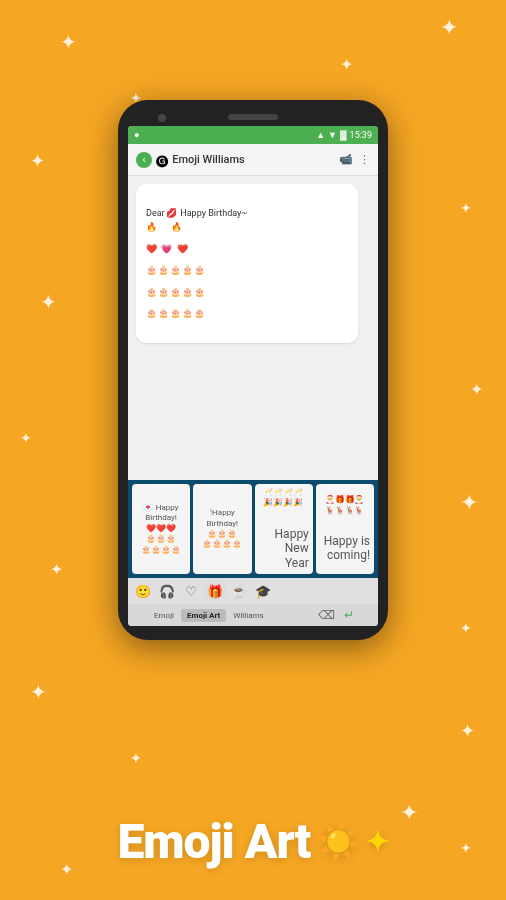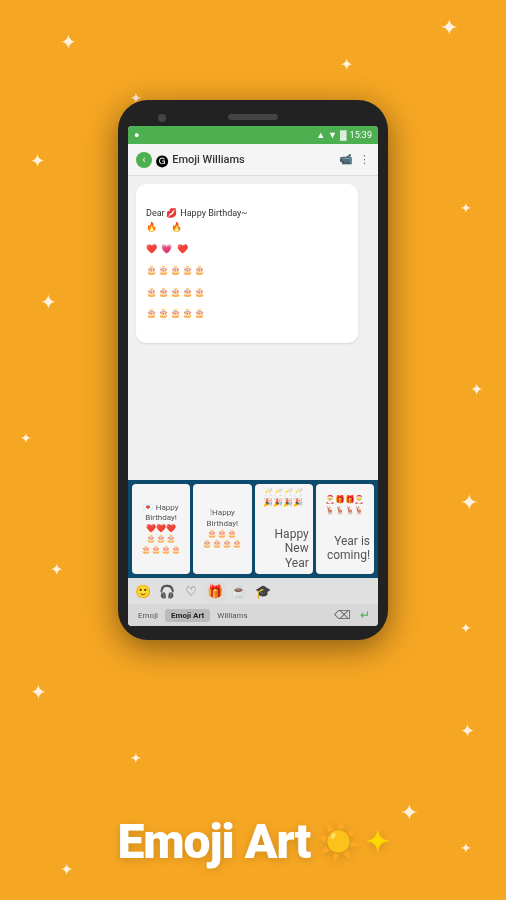--- a/index.html
+++ b/index.html
@@ -205,21 +205,21 @@
       align-items: center;
       justify-content: center;
       font-size: 13px;
       color: #666;
     }
 
     .keyboard-type-tabs {
       background: #d8d8d8;
       display: flex;
       align-items: center;
-      padding: 2px 4px;
+      padding: 2px 20px;
       height: 22px;
       gap: 1px;
     }
     .type-tab {
       padding: 2px 6px;
       font-size: 8px;
       border-radius: 3px;
       color: #555;
     }
     .type-tab.active {
@@ -347,21 +347,21 @@
       <div class="art-tile">
         <div class="art-tile-emoji">
           🥂🥂🥂🥂<br>🎉🎉🎉🎉
         </div>
         <div class="art-tile-label">Happy New Year</div>
       </div>
       <div class="art-tile">
         <div class="art-tile-emoji">
           🎅🎁🎁🎅<br>🦌🦌🦌🦌
         </div>
-        <div class="art-tile-label">Year is coming!</div>
+        <div class="art-tile-label">Happy is coming!</div>
       </div>
     </div>
 
     <div class="keyboard-tabs">
       <div class="kb-icon-btn">🙂</div>
       <div class="kb-icon-btn">🎧</div>
       <div class="kb-icon-btn">♡</div>
       <div class="kb-icon-btn" style="background:#ddd; border-radius:3px;">🎁</div>
       <div class="kb-icon-btn">☕</div>
       <div class="kb-icon-btn">🎓</div>

